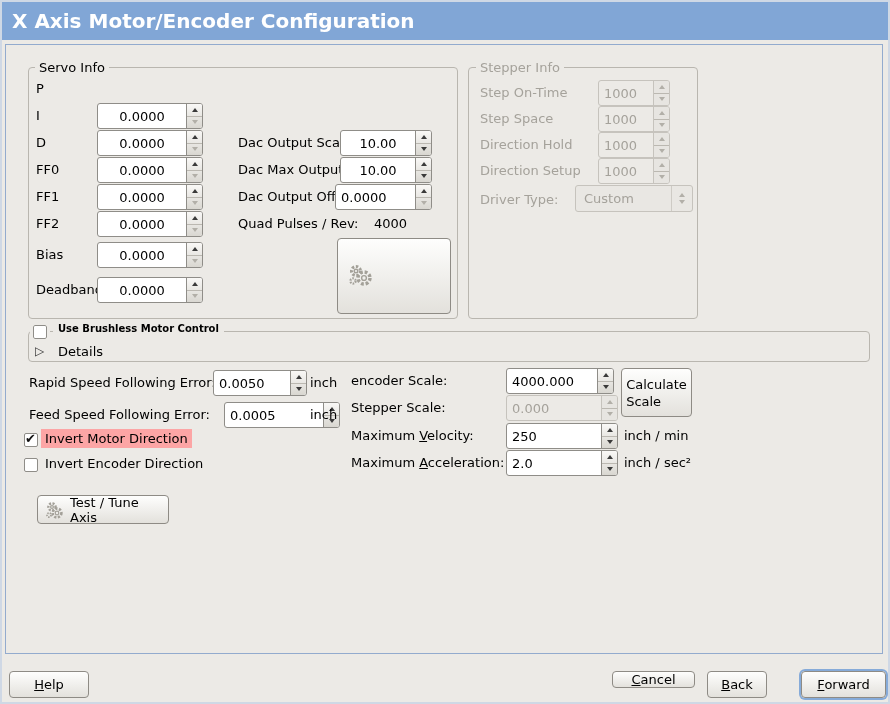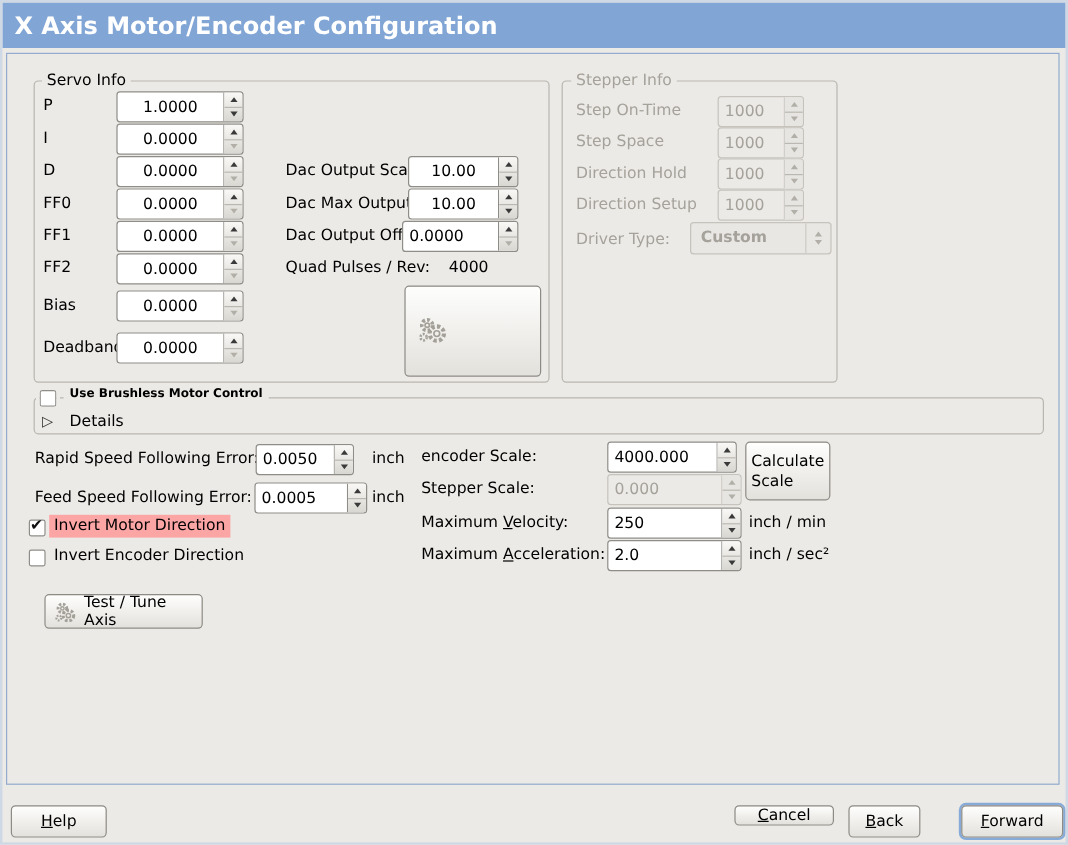--- a/index.html
+++ b/index.html
@@ -36,21 +36,21 @@
        justify-content:center;box-sizing:border-box;cursor:default;z-index:2;}
   .btn.focusring{box-shadow:0 0 0 2px #86abd9;}
   .mn{text-decoration:underline;}
   .cb{position:absolute;width:14px;height:14px;background:#fff;border:1px solid #8f8d88;
       border-radius:2px;box-sizing:border-box;z-index:2;}
   .cb.checked::after{content:"\2714";position:absolute;left:0px;top:-3px;font-size:13px;color:#101010;}
   .hl{background:#fca5a5;padding:2px 4px;}
   .exp-arrow{position:absolute;font-size:12px;color:#333;z-index:2;}
   .unit{position:absolute;font-size:13px;color:#000;white-space:nowrap;z-index:2;}
   .combo{position:absolute;display:flex;align-items:center;background:#e9e7e3;
-         border:1px solid #c6c3bd;border-radius:3px;box-sizing:border-box;z-index:2;font-weight:bold;}
+         border:1px solid #c6c3bd;border-radius:3px;box-sizing:border-box;z-index:2;}
   .combo-val{flex:1;padding-left:8px;font-size:13px;color:#a5a29b;}
   .combo-arrows{width:20px;height:100%;border-left:1px solid #cecbc5;display:flex;
                 flex-direction:column;align-items:center;justify-content:center;}
   .static-val{position:absolute;font-size:13px;color:#000;z-index:2;}
   .btn-lines{display:flex;flex-direction:column;align-items:center;line-height:17px;}
   .gearsvg{flex:none;}
 </style>
 </head>
 <body>
 
@@ -63,31 +63,20 @@
 
   <span class="lbl" style="left:34px;top:79px">P</span>
   <span class="lbl" style="left:34px;top:106px">I</span>
   <span class="lbl" style="left:34px;top:133px">D</span>
   <span class="lbl" style="left:34px;top:160px">FF0</span>
   <span class="lbl" style="left:34px;top:187px">FF1</span>
   <span class="lbl" style="left:34px;top:214px">FF2</span>
   <span class="lbl" style="left:34px;top:245px">Bias</span>
   <span class="lbl" style="left:34px;top:280px">Deadband</span>
 
-  <div class="spin-entry" style="left:95px;top:74px;width:106px">
-    <span class="val center">1.0000</span>
-    <span class="spin">
-        <span class="su">
-          <i class="t tu"></i>
-        </span>
-        <span class="sd">
-          <i class="t td"></i>
-        </span>
-      </span>
-  </div>
   <div class="spin-entry" style="left:95px;top:101px;width:106px">
     <span class="val center">0.0000</span>
     <span class="spin">
         <span class="su">
           <i class="t tu"></i>
         </span>
         <span class="sd">
           <i class="t td lite"></i>
         </span>
       </span>
@@ -271,35 +260,35 @@
       </span>
   </div>
 
   <div class="frame" style="left:26px;top:329px;width:842px;height:31px"></div>
   <span class="cb" style="left:31px;top:323px;background:#eceae6;outline:3px solid #eceae6;background:#fff"></span>
   <span class="lbl" style="left:51px;top:321px;font-weight:bold;font-size:10px;background:#eceae6;padding:0 5px">Use Brushless Motor Control</span>
   <span class="exp-arrow" style="left:33px;top:342px">▷</span>
   <span class="lbl" style="left:56px;top:342px">Details</span>
 
   <span class="lbl" style="left:27px;top:373px">Rapid Speed Following Error:</span>
-  <div class="spin-entry" style="left:211px;top:368px;width:82px">
+  <div class="spin-entry" style="left:211px;top:368px;width:94px">
     <span class="val">0.0050</span>
     <span class="spin">
         <span class="su">
           <i class="t tu"></i>
         </span>
         <span class="sd">
           <i class="t td"></i>
         </span>
       </span>
   </div>
   <span class="unit" style="left:308px;top:373px">inch</span>
 
   <span class="lbl" style="left:27px;top:405px">Feed Speed Following Error:</span>
-  <div class="spin-entry" style="left:210px;top:400px;width:94px">
+  <div class="spin-entry" style="left:222px;top:400px;width:116px">
     <span class="val">0.0005</span>
     <span class="spin">
         <span class="su">
           <i class="t tu"></i>
         </span>
         <span class="sd">
           <i class="t td"></i>
         </span>
       </span>
   </div>

